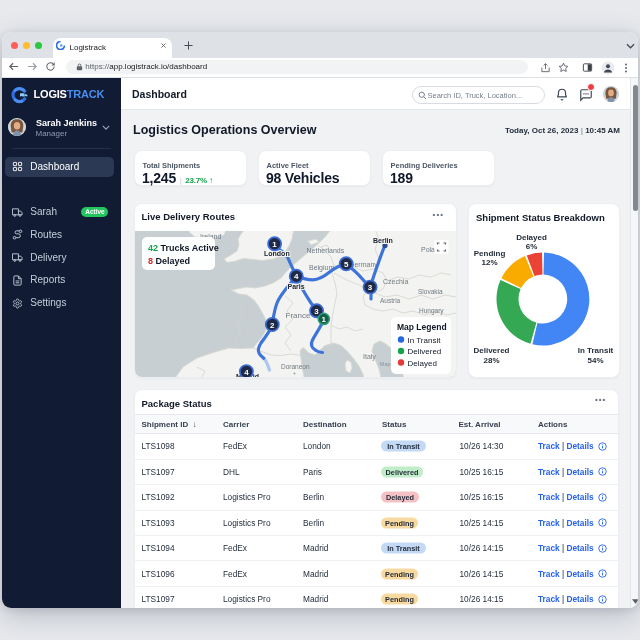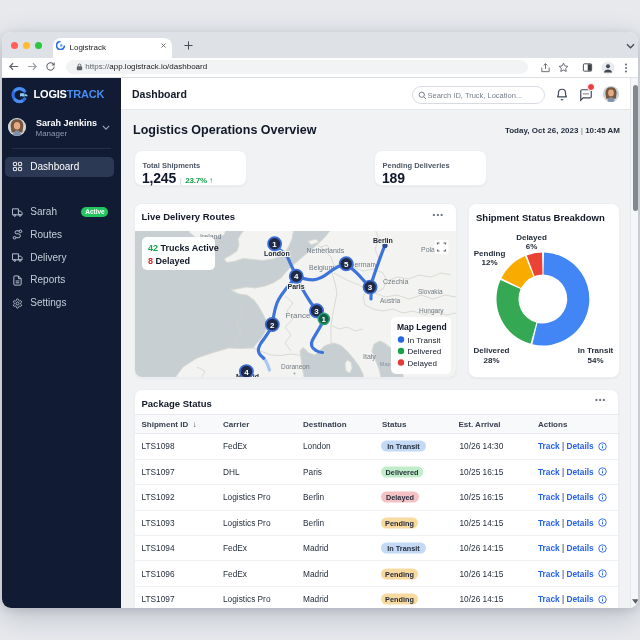--- a/index.html
+++ b/index.html
@@ -226,21 +226,25 @@
   </div>
 
   <div class="content">
     <div class="abs" style="left:12px;top:13.2px;font-size:12.5px;font-weight:bold;color:#111827">Logistics Operations Overview</div>
     <div class="abs" style="right:18px;top:16px;font-size:8px;font-weight:bold;color:#1f2937">Today, Oct 26, 2023 <span style="color:#9ca3af">|</span> 10:45 AM</div>
 
     <div class="card" style="left:13px;top:40px;width:113.4px;height:36px">
       <div class="stat-label">Total Shipments</div>
       <div class="stat-value">1,245 <span style="font-size:8px;color:#c3c8d0;font-weight:normal">|</span> <span style="font-size:8px;color:#16a34a">23.7% ↑</span></div>
     </div>
-    <div class="card" style="left:253px;top:40px;width:113.4px;height:36px">
+    <div class="card" style="left:137px;top:40px;width:113.4px;height:36px">
+      <div class="stat-label">Active Fleet</div>
+      <div class="stat-value">98 Vehicles</div>
+    </div>
+    <div class="card" style="left:261px;top:40px;width:113.4px;height:36px">
       <div class="stat-label">Pending Deliveries</div>
       <div class="stat-value">189</div>
     </div>
 
     <div class="card" style="left:13px;top:93px;width:323px;height:175px;overflow:hidden">
       <div class="abs ctitle" style="left:6.5px;top:7px">Live Delivery Routes</div>
       <div class="abs dots" style="right:12px;top:6px">•••</div>
       <div class="abs" style="left:0;top:26.5px;width:321px;height:147px">
           <svg width="321" height="148" viewBox="0 0 321 148" style="display:block">
 <rect x="0" y="0" width="321" height="148" fill="#c7cfd2"></rect>

